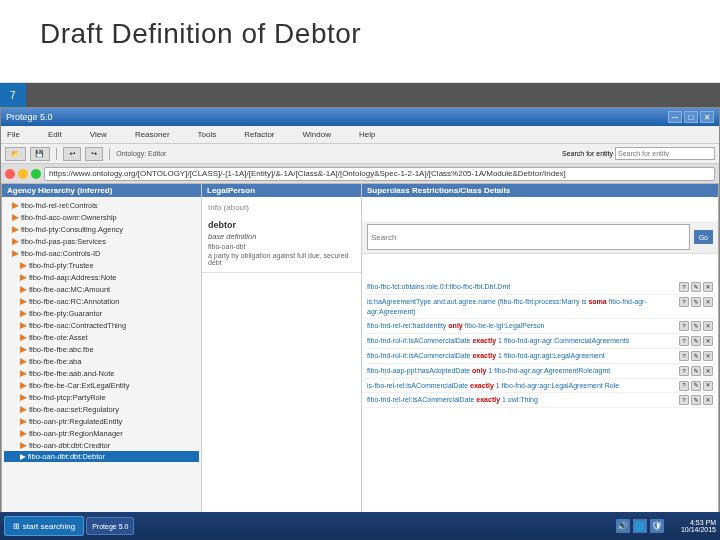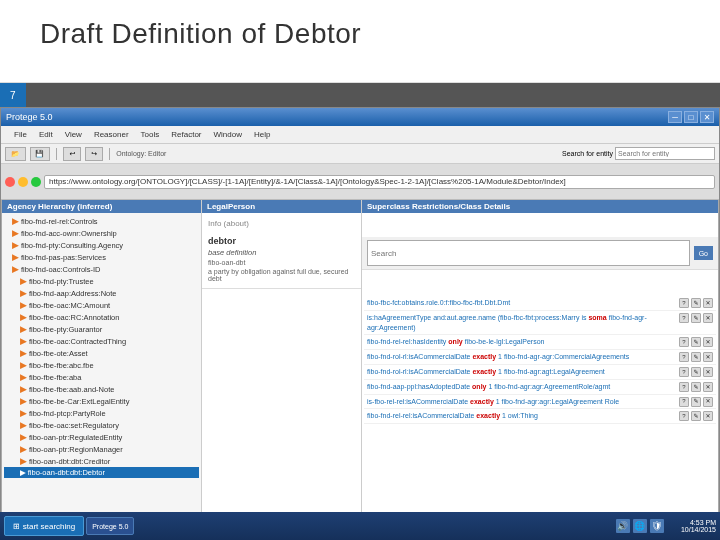--- a/index.html
+++ b/index.html
@@ -44,21 +44,21 @@
     }
     .tab-item.active {
       background: #1a6eb5;
     }
     .browser-toolbar {
       background: #ddd;
       display: flex;
       align-items: center;
       padding: 2px 4px;
       gap: 3px;
-      height: 36px;
+      height: 20px;
       border-bottom: 1px solid #bbb;
     }
     .browser-btn {
       width: 10px; height: 10px;
       border-radius: 50%;
       display: inline-block;
     }
     .btn-close { background: #ff5f56; }
     .btn-min { background: #ffbd2e; }
     .btn-max { background: #27c93f; }
@@ -371,22 +371,22 @@
       display: flex;
       align-items: center;
       justify-content: center;
       cursor: pointer;
     }
 
     
     .menu-bar {
       background: #f0f0f0;
       display: flex;
-      gap: 0;
-      padding: 0 7px;
+      gap: 16px;
+      padding: 0 0;
       height: 18px;
       align-items: center;
       border-bottom: 1px solid #ccc;
     }
     .menu-item-top {
       font-size: 8px;
       color: #333;
       padding: 1px 6px;
       cursor: pointer;
     }

